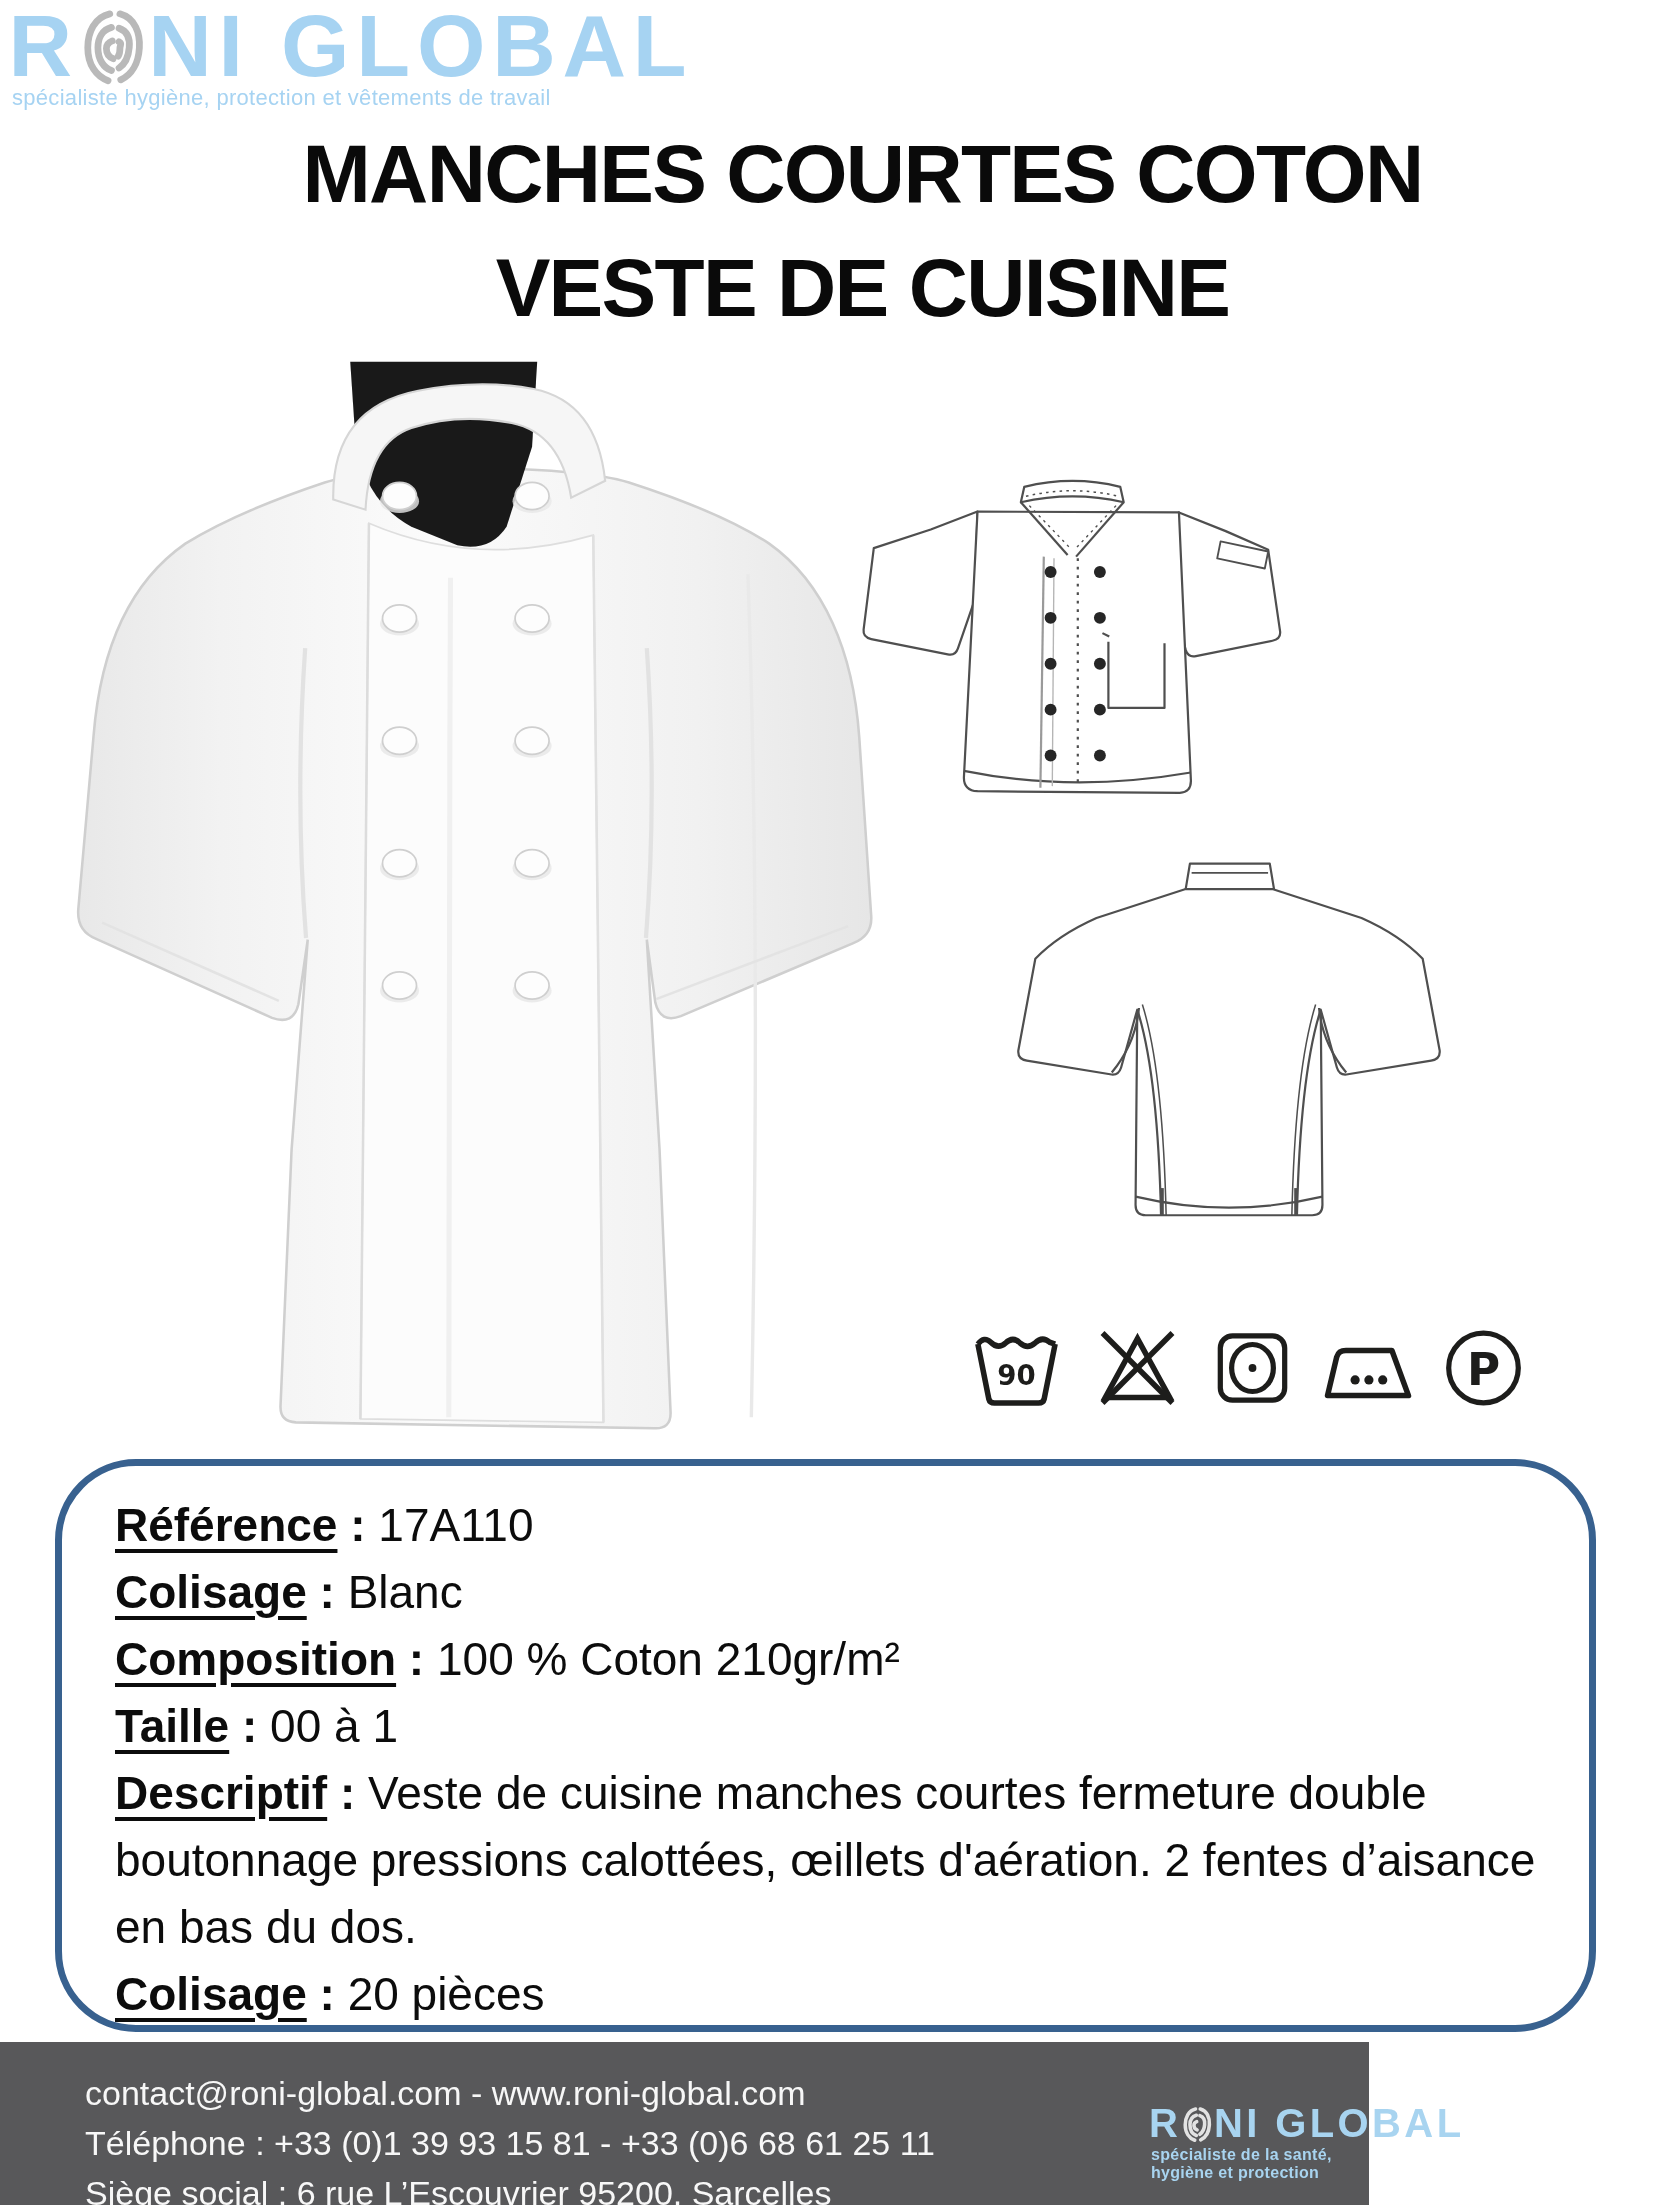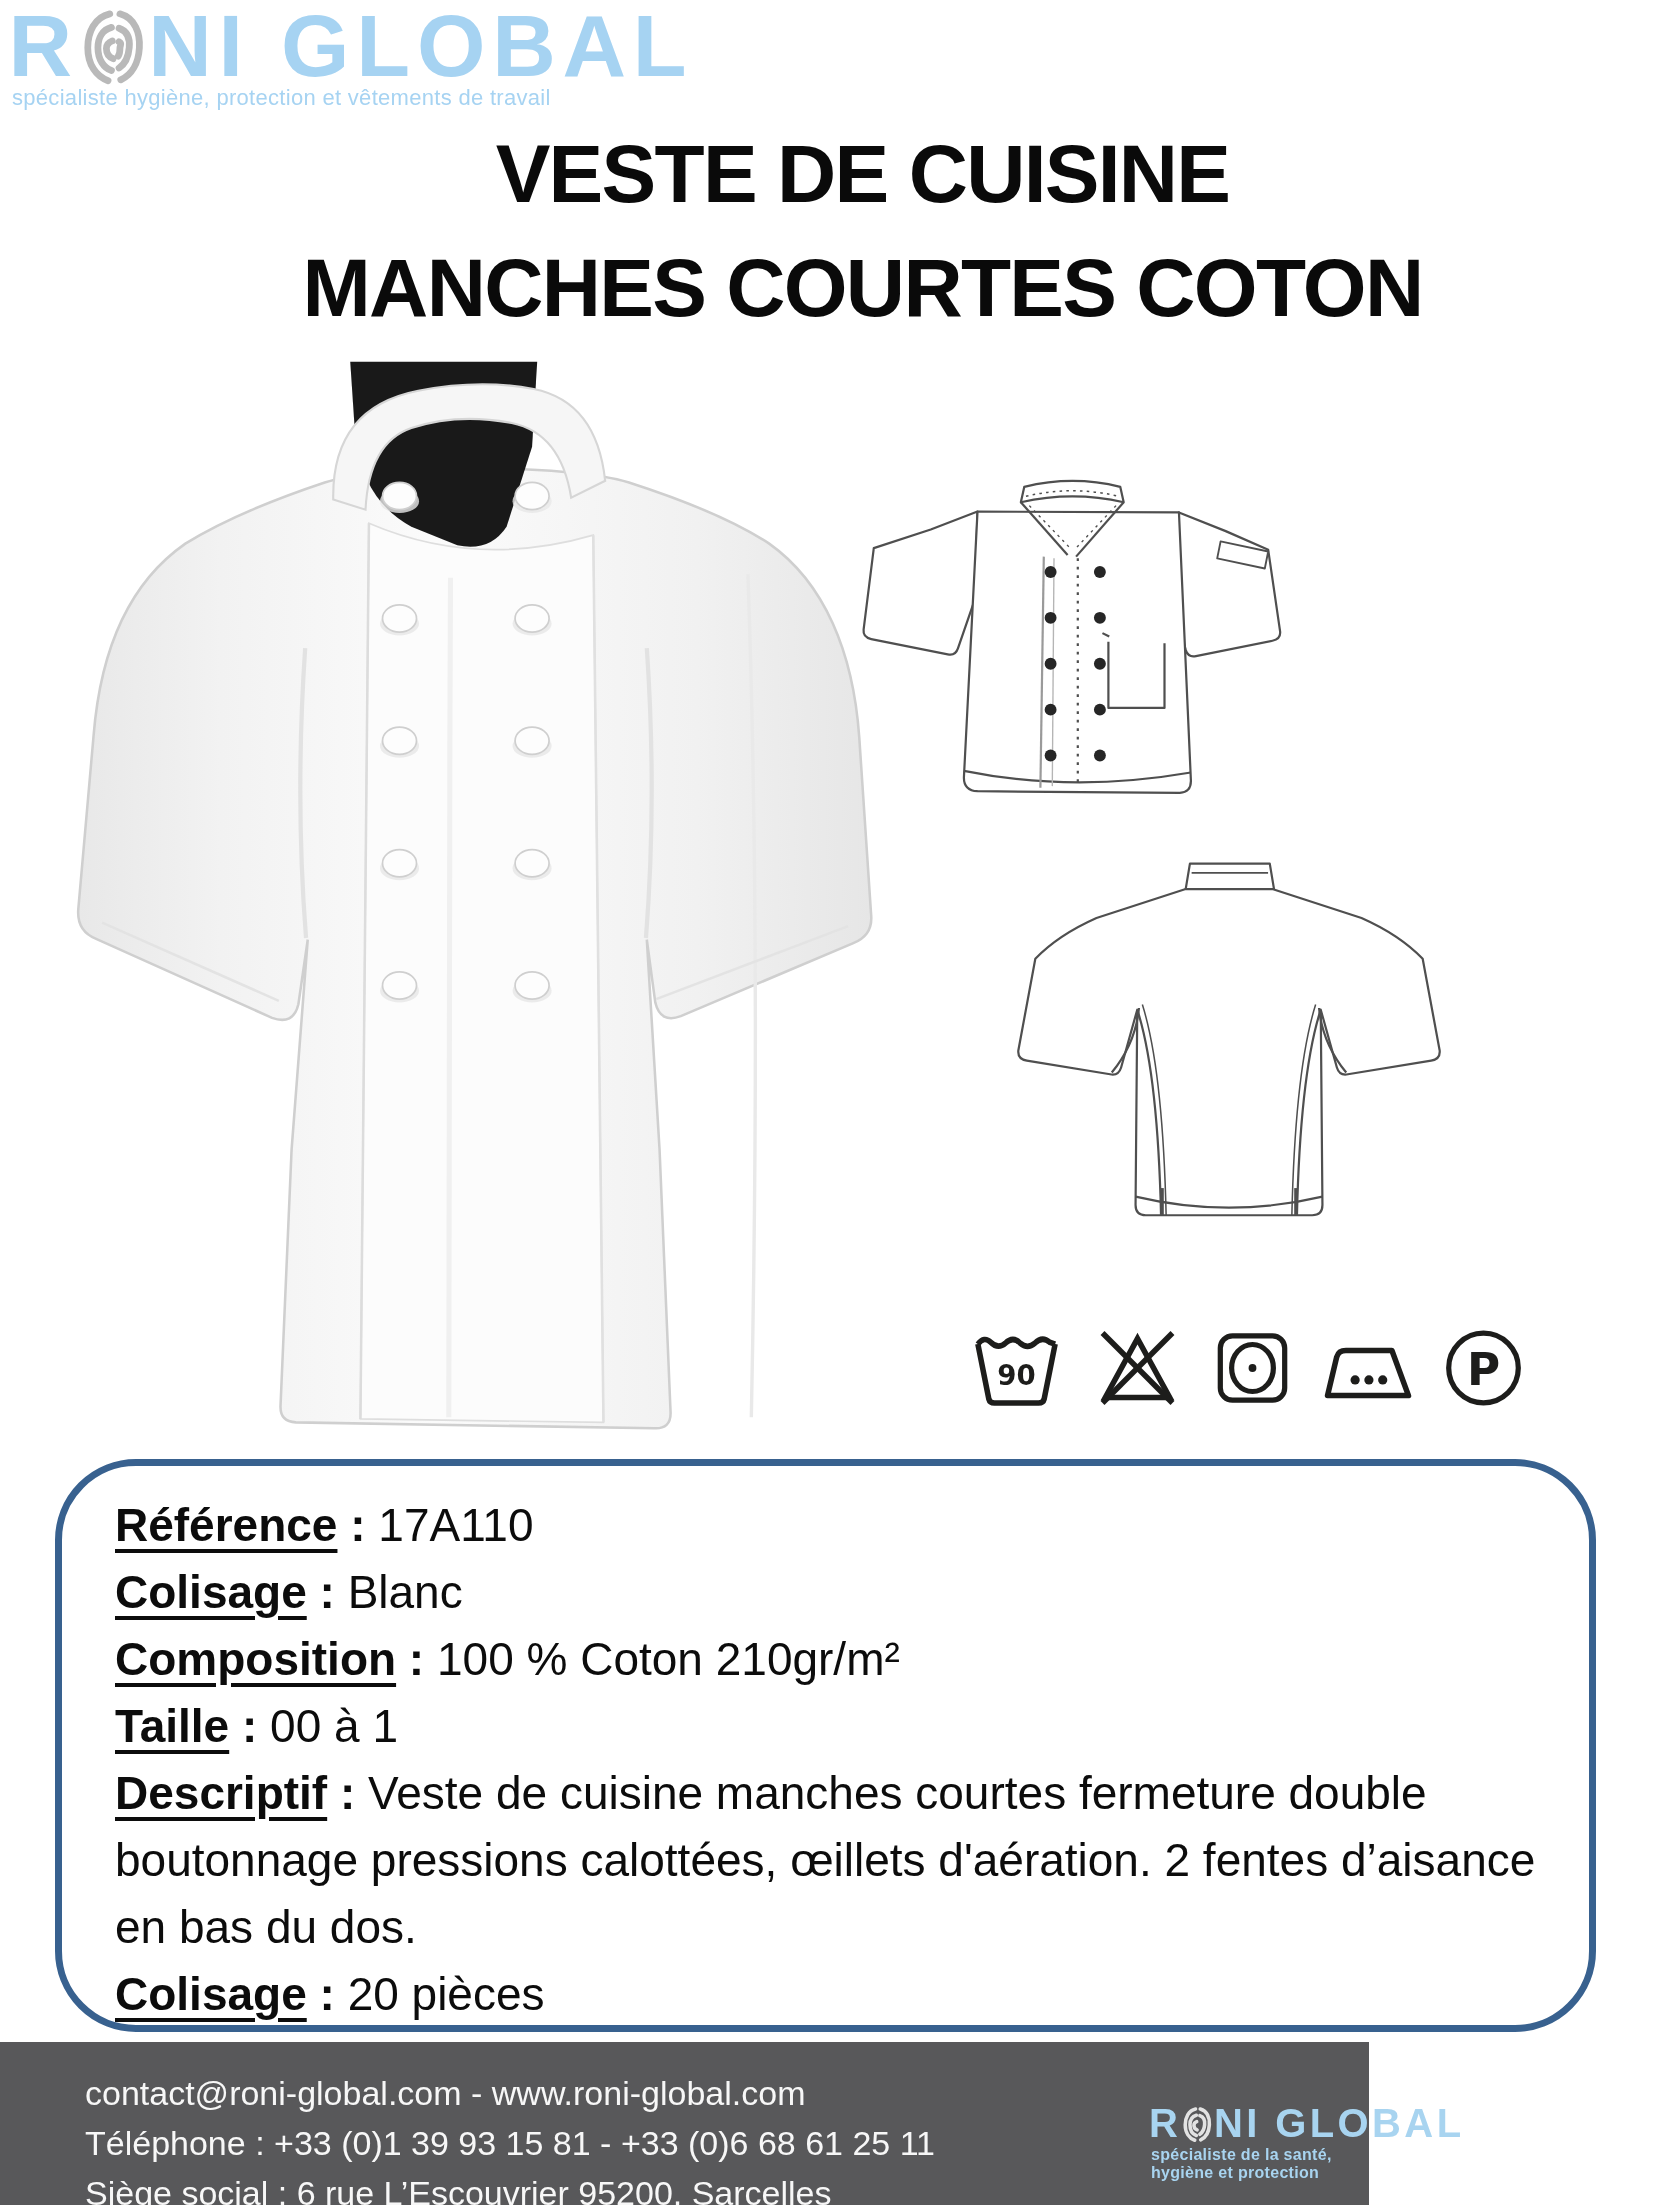--- a/index.html
+++ b/index.html
@@ -80,22 +80,22 @@
         <path d="M45,27 C56,31 58,40 57,50 C56,62 51,70 45,74"></path>
         <path d="M37,42 C32,44 30,47 30,51 C30,57 33,61 38,63"></path>
         <path d="M45,43 C49,45 46,47 46,51 C46,55 46,57 44,60"></path>
       </g>
     </svg></span>
     <span>NI GLOBAL</span>
 </div>
 <div class="logo-tagline">spécialiste hygiène, protection et vêtements de travail</div>
 
 <div class="title">
+  <div>MANCHES COURTES COTON</div>
   <div>VESTE DE CUISINE</div>
-  <div>MANCHES COURTES COTON</div>
 </div>
 
 <div class="photo">
 <svg width="833" height="1092" viewBox="0 0 980 1285">
   <defs>
     <linearGradient id="jg" x1="0" y1="0" x2="1" y2="0">
       <stop offset="0" stop-color="#e8e8e8"></stop>
           <stop offset="0.18" stop-color="#f2f2f2"></stop>
       <stop offset="0.45" stop-color="#fbfbfb"></stop>
           <stop offset="0.78" stop-color="#f1f1f1"></stop>

